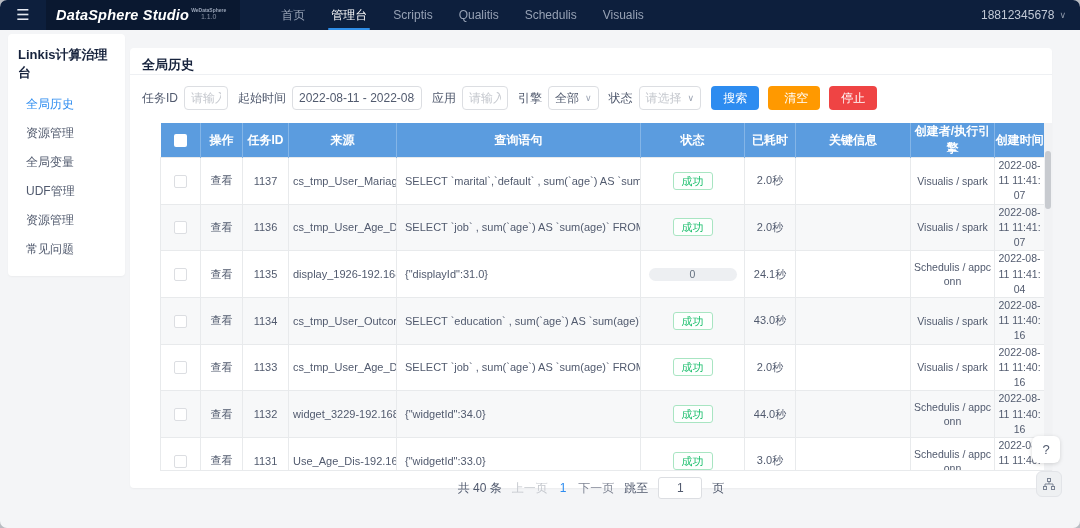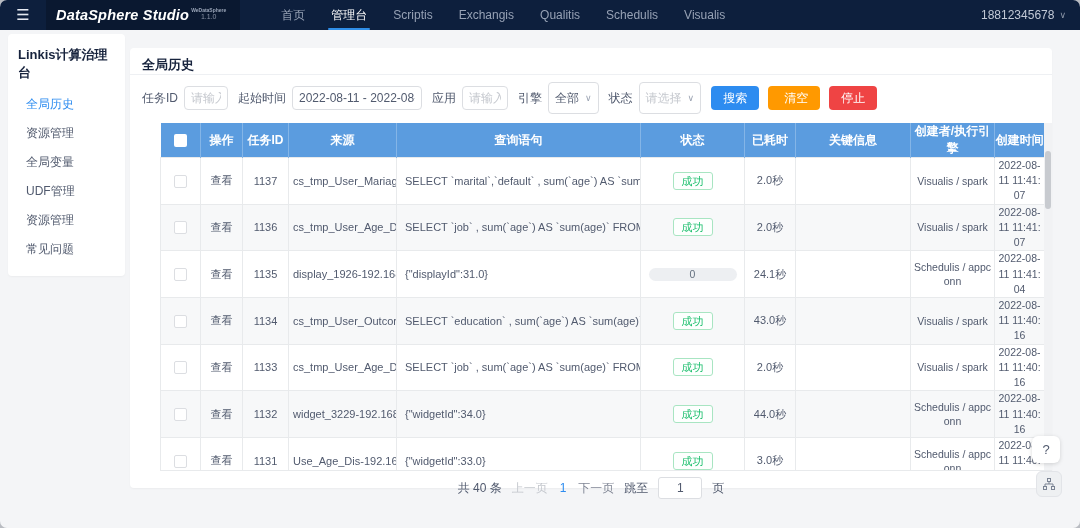--- a/index.html
+++ b/index.html
@@ -33,21 +33,21 @@
   .section-title { font-size:13px; font-weight:700; color:#17233d; }
 
   
   .filters { display:flex; align-items:center; height:46px; padding-left:12px; }
   .f-label { font-size:12px; color:#515a6e; margin-right:6px; white-space:nowrap; }
   .f-input { height:24px; border:1px solid #dcdee2; border-radius:4px; font-size:12px; color:#515a6e; padding:0 6px; outline:none; background:#fff; font-family:inherit; }
   .f-input::placeholder { color:#c5c8ce; }
   .w-task { width:44px; margin-right:10px; }
   .w-date { width:130px; margin-right:10px; }
   .w-app  { width:46px; margin-right:10px; }
-  .f-select { height:32px; border:1px solid #dcdee2; border-radius:4px; background:#fff; display:flex; align-items:center; padding:0 6px; font-size:12px; cursor:pointer; margin-right:10px; }
+  .f-select { height:24px; border:1px solid #dcdee2; border-radius:4px; background:#fff; display:flex; align-items:center; padding:0 6px; font-size:12px; cursor:pointer; margin-right:10px; }
   .f-select .sel-text { color:#515a6e; margin-right:6px; }
   .f-select .sel-placeholder { color:#c5c8ce; margin-right:6px; }
   .f-select .caret { font-size:9px; color:#9aa2b1; }
   .btn { height:24px; padding:0 12px; border:none; border-radius:4px; color:#fff; font-size:12px; cursor:pointer; margin-right:9px; font-family:inherit; }
   .btn-search { background:#2d8cf0; }
   .btn-clear  { background:#ff9900;padding-left:16px; }
   .btn-stop   { background:#ef4444; }
 
   
   .table-wrap { position:relative; margin:2px 0 0 30px; width:892px; height:348px; overflow:hidden; border-bottom:1px solid #e8eaec; }
@@ -99,23 +99,20 @@
     <nav class="nav-menu">
       <div class="nav-item">
           <span>首页</span>
         </div>
       <div class="nav-item active">
           <span>管理台</span>
           <div class="nav-underline"></div>
         </div>
       <div class="nav-item">
           <span>Scriptis</span>
-        </div>
-      <div class="nav-item">
-          <span>Exchangis</span>
         </div>
       <div class="nav-item">
           <span>Qualitis</span>
         </div>
       <div class="nav-item">
           <span>Schedulis</span>
         </div>
       <div class="nav-item">
           <span>Visualis</span>
         </div>

